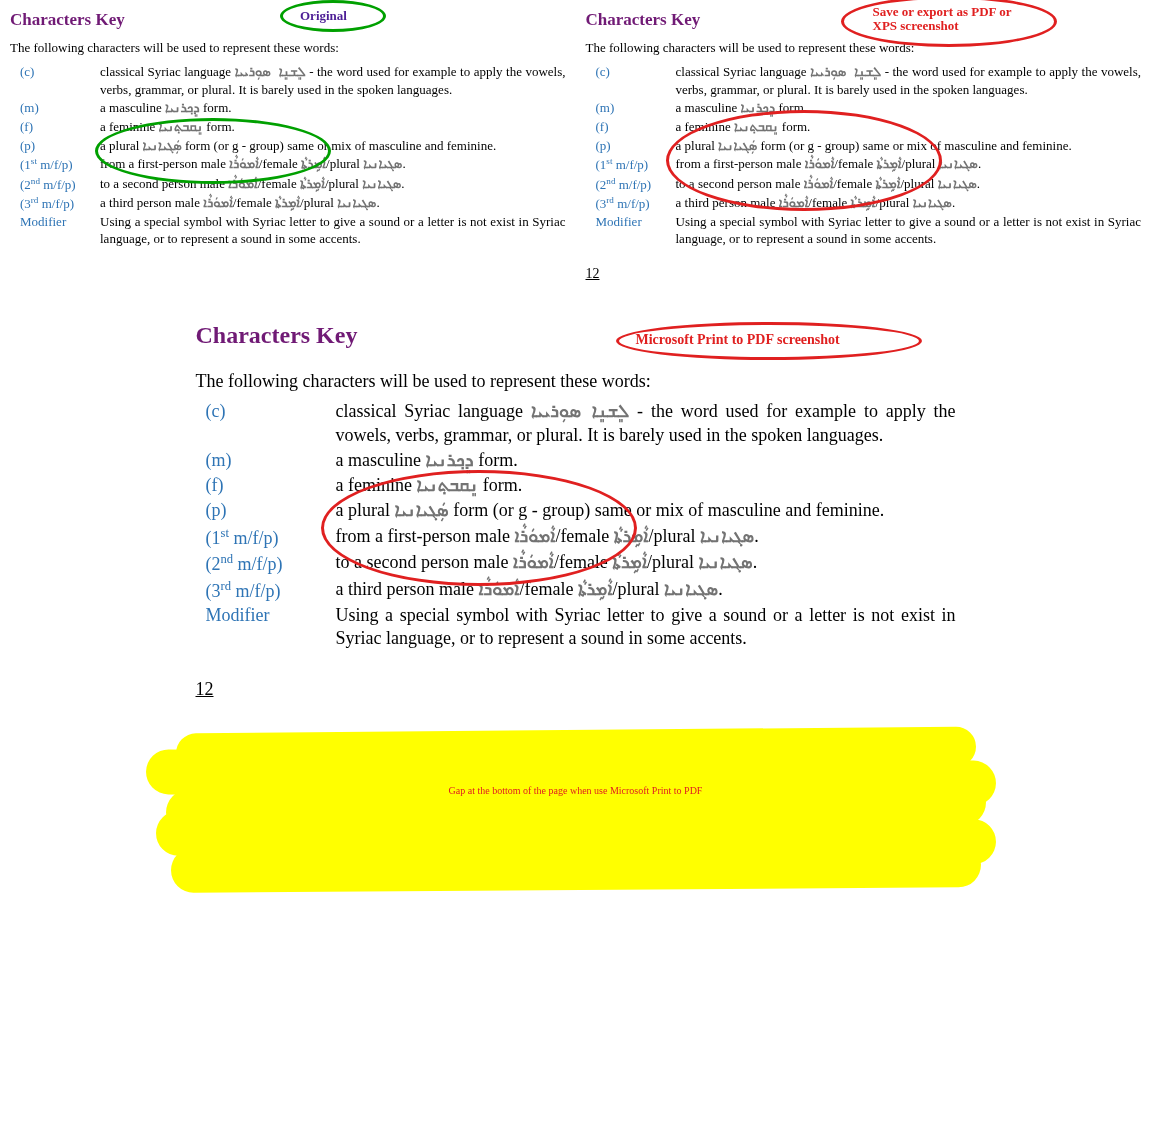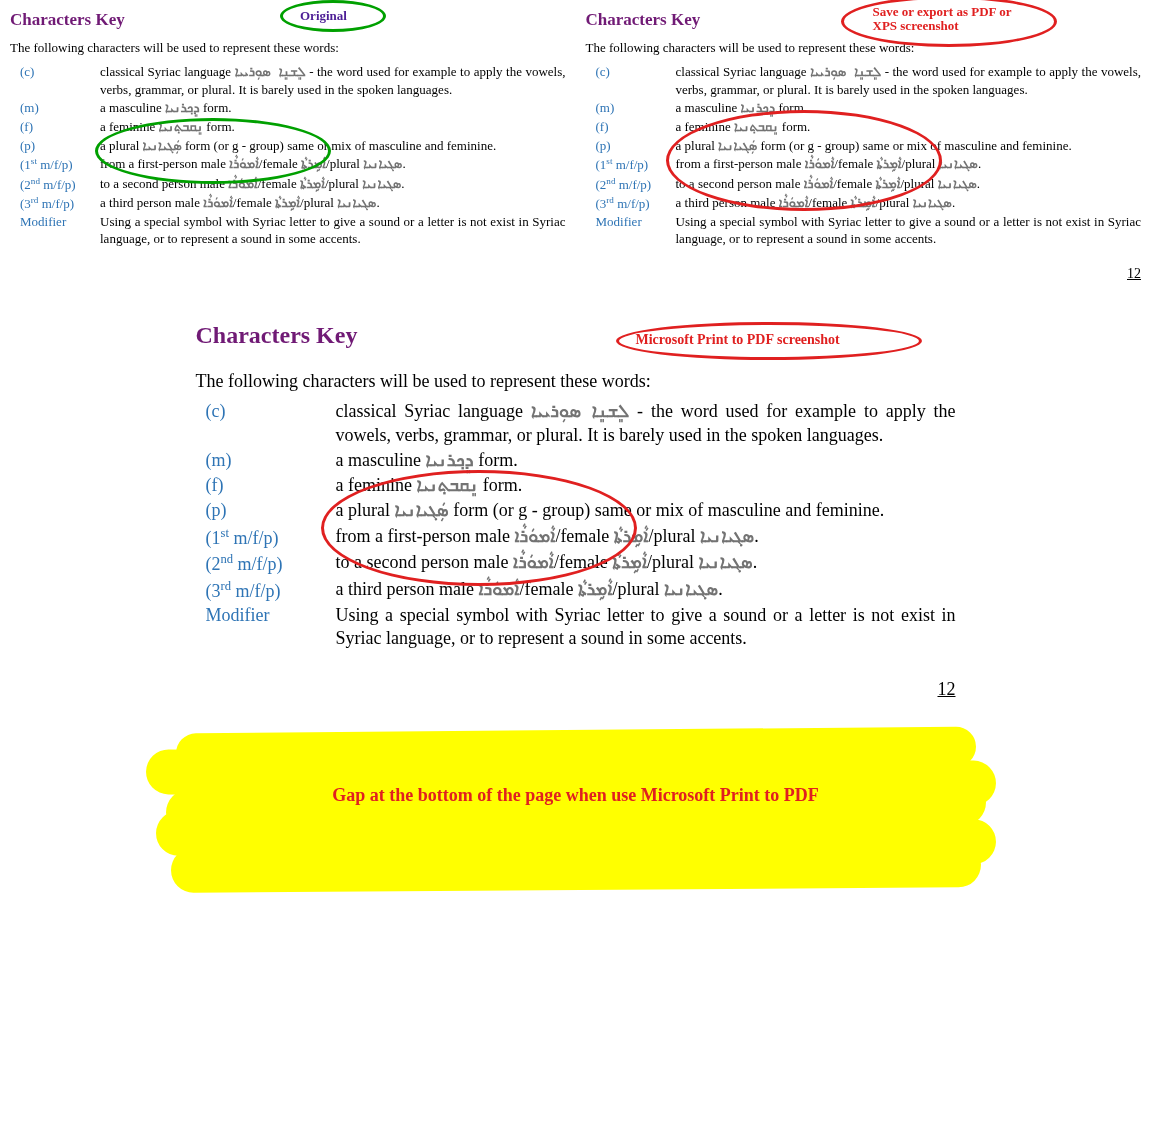--- a/index.html
+++ b/index.html
@@ -49,21 +49,21 @@
   .syriac {
     color: #737373;
     font-weight: bold;
     unicode-bidi: bidi-override;
     direction: rtl;
     display: inline-block;
     font-family: Liberation Mono, monospace;
   }
   sup { font-size: 0.7em; text-align: center; }
   .page-num {
-    text-align: right;
+    text-align: left;
     margin-top: 18px;
     font-size: 14px;
     text-decoration: underline;
   }
 
   
   .annot-label {
     position: absolute;
     font-weight: bold;
     white-space: pre;
@@ -98,22 +98,22 @@
     height: 170px;
   }
   .yellow-stroke {
     position: absolute;
     background: #ffff00;
     border-radius: 30px;
   }
   .yellow-caption {
     position: absolute;
     color: #e02020;
-    font-weight: bold;
-    font-size: 18px;
+    font-weight: normal;
+    font-size: 10px;
     top: 55px;
     left: 0; right: 0;
     text-align: center;
     z-index: 5;
   }
 </style>
 </head>
 <body>
 
 <div class="top-row">

